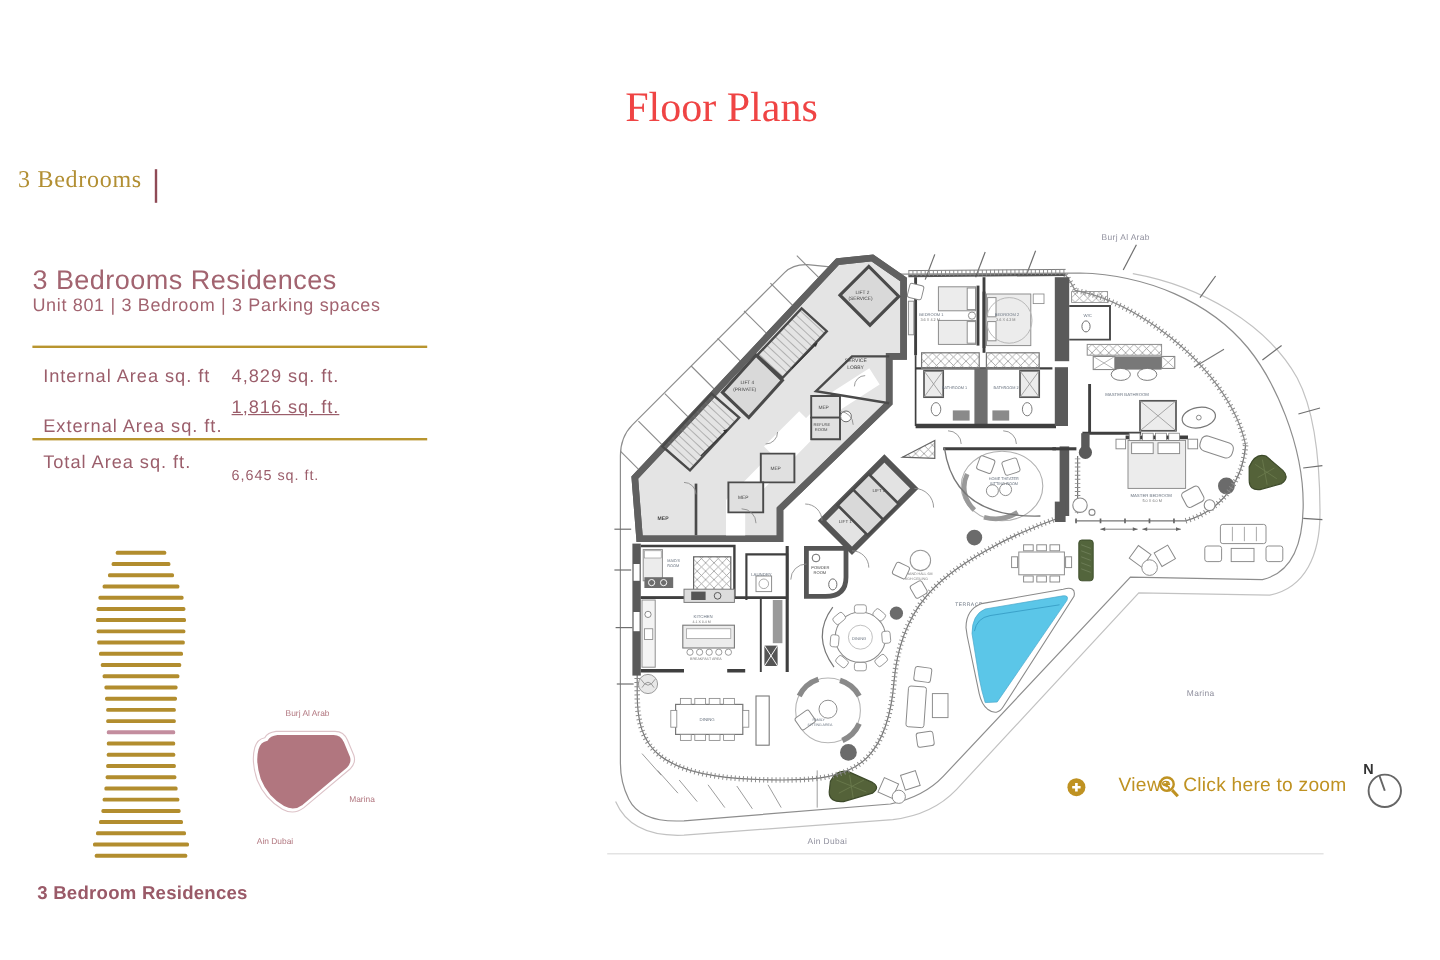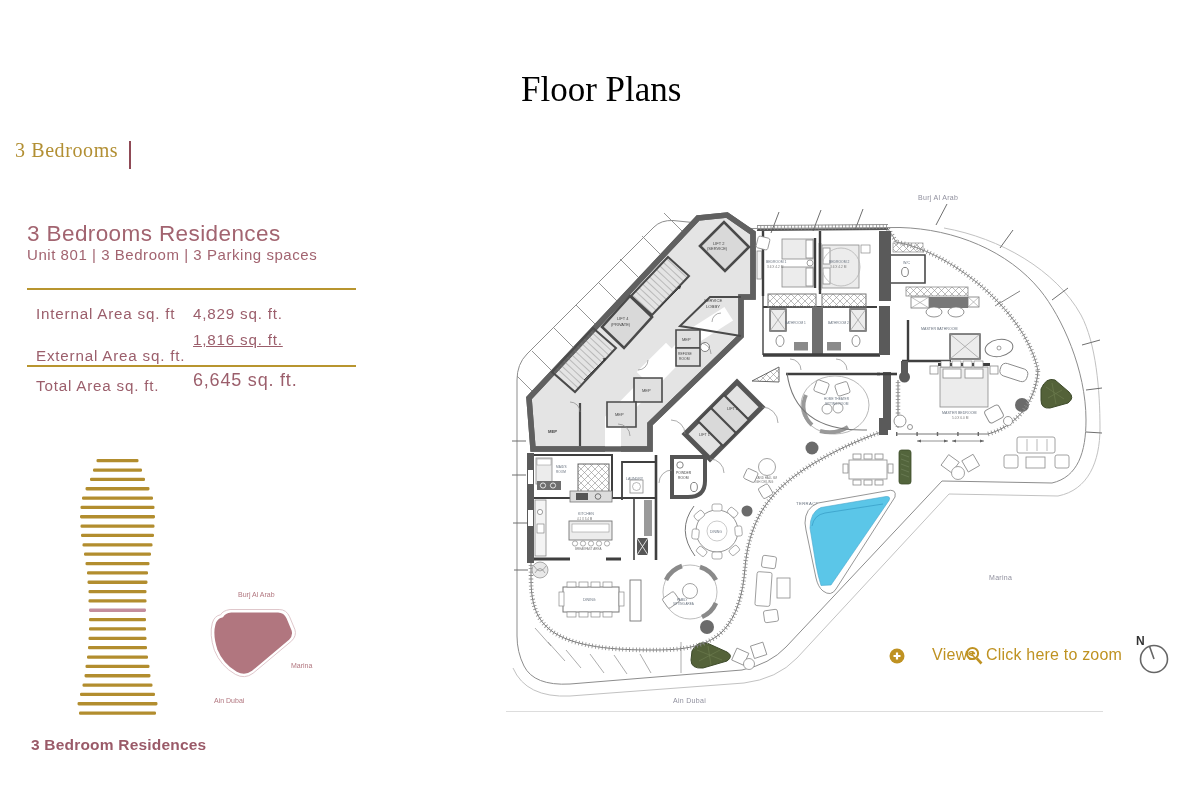--- a/index.html
+++ b/index.html
@@ -2,21 +2,21 @@
 <html><head>
 <meta charset="utf-8">
 <style>
   html,body{margin:0;padding:0;background:#ffffff;width:1200px;height:800px;overflow:hidden;}
   body{font-family:"Liberation Sans",sans-serif;position:relative;}
   .abs{position:absolute;}
 </style>
 </head>
 <body>
 
-<div class="abs" style="left:521px;top:70px;font-family:'Liberation Serif',serif;font-size:35px;color:#000000;">Floor Plans</div>
+<div class="abs" style="left:521px;top:70px;font-family:'Liberation Serif',serif;font-size:35px;color:#ef4444;">Floor Plans</div>
 
 <div class="abs" style="left:15px;top:139px;font-family:'Liberation Serif',serif;font-size:20px;color:#b28f33;letter-spacing:0.6px;">3 Bedrooms</div>
 
 <div class="abs" style="left:129px;top:141px;width:2px;height:28px;background:#8f4a56;"></div>
 
 <div class="abs" style="left:27px;top:221px;font-size:22.5px;color:#a26470;letter-spacing:0.4px;">3 Bedrooms Residences</div>
 
 <div class="abs" style="left:27px;top:246px;font-size:15px;color:#a26470;letter-spacing:0.55px;">Unit 801 | 3 Bedroom | 3 Parking spaces</div>
 
 <div class="abs" style="left:27px;top:288px;width:329px;height:1.6px;background:#b8952f;"></div>
@@ -26,21 +26,21 @@
 <div class="abs" style="left:193px;top:305px;font-size:15.2px;color:#9b5e6b;letter-spacing:0.8px;">4,829 sq. ft.</div>
 
 <div class="abs" style="left:36px;top:331px;font-size:15.2px;color:#9b5e6b;letter-spacing:0.8px;margin-top:16px;">External Area sq. ft.</div>
 
 <div class="abs" style="left:193px;top:331px;font-size:15.2px;color:#9b5e6b;letter-spacing:0.8px;text-decoration:underline;">1,816 sq. ft.</div>
 
 <div class="abs" style="left:27px;top:365px;width:329px;height:1.6px;background:#b8952f;"></div>
 
 <div class="abs" style="left:36px;top:377px;font-size:15.2px;color:#9b5e6b;letter-spacing:0.8px;">Total Area sq. ft.</div>
 
-<div class="abs" style="left:193px;top:370px;font-size:18px;color:#9b5e6b;letter-spacing:0.8px;">6,645 sq. ft.</div>
+<div class="abs" style="left:193px;top:389px;font-size:12px;color:#9b5e6b;letter-spacing:0.8px;">6,645 sq. ft.</div>
 
 <div class="abs" style="left:31px;top:736px;font-size:15.5px;font-weight:bold;color:#9a5a68;letter-spacing:0.2px;">3 Bedroom Residences</div>
 
 <div class="abs" style="left:908px;top:646px;font-size:16px;color:#bf9222;letter-spacing:0.3px;margin-left:24px;">Views</div>
 
 <div class="abs" style="left:986px;top:646px;font-size:16px;color:#bf9222;letter-spacing:0.2px;">Click here to zoom</div>
 
 <div class="abs" style="left:506px;top:711px;width:597px;height:1px;background:#dddddd;"></div>
 <svg class="abs" style="left:0;top:0" width="1200" height="800" viewBox="0 0 1200 800" fill="none">
 <defs>

